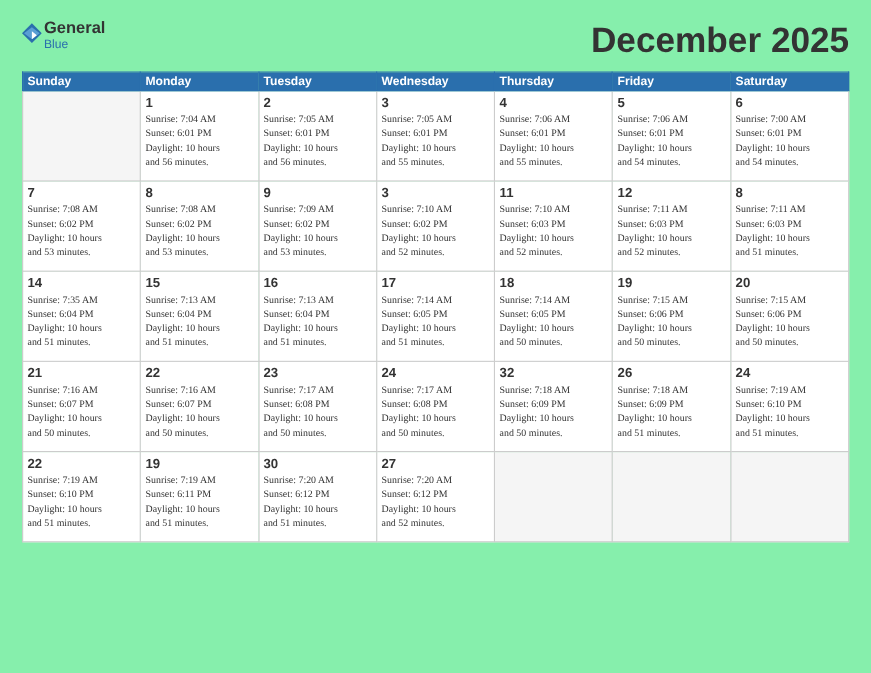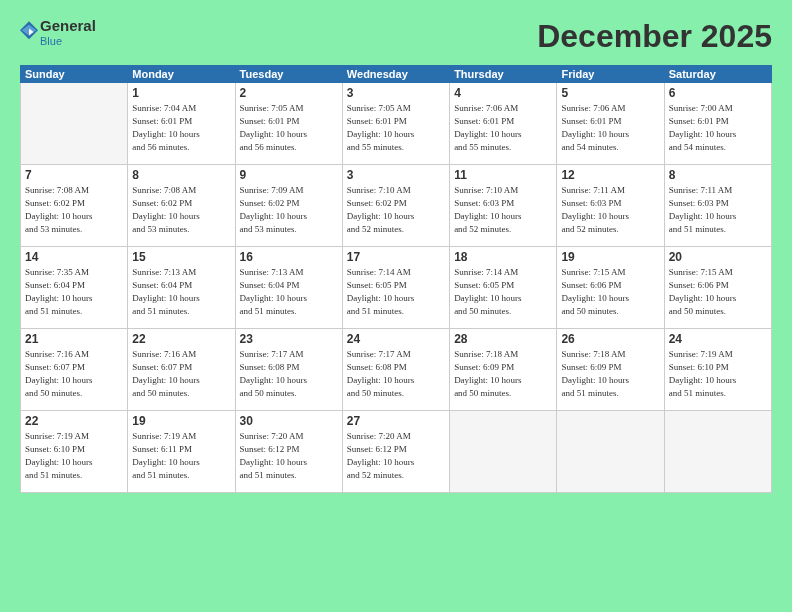--- a/index.html
+++ b/index.html
@@ -304,21 +304,21 @@
 and 50 minutes.</div>
           </td>
           <td>
             <span class="day-num">24</span>
             <div class="day-info" style="white-space: pre-line;">Sunrise: 7:17 AM
 Sunset: 6:08 PM
 Daylight: 10 hours
 and 50 minutes.</div>
           </td>
           <td>
-            <span class="day-num">28</span>
+            <span class="day-num">32</span>
             <div class="day-info" style="white-space: pre-line;">Sunrise: 7:18 AM
 Sunset: 6:09 PM
 Daylight: 10 hours
 and 50 minutes.</div>
           </td>
           <td>
             <span class="day-num">26</span>
             <div class="day-info" style="white-space: pre-line;">Sunrise: 7:18 AM
 Sunset: 6:09 PM
 Daylight: 10 hours

